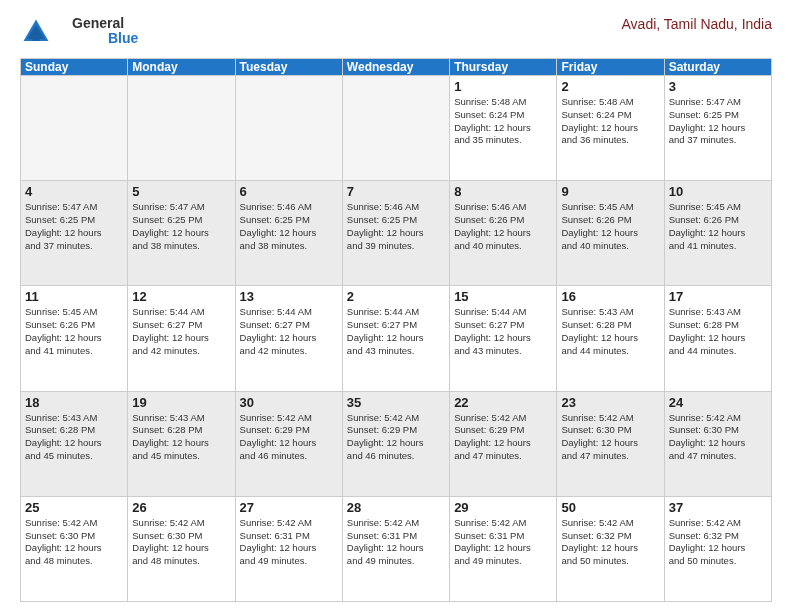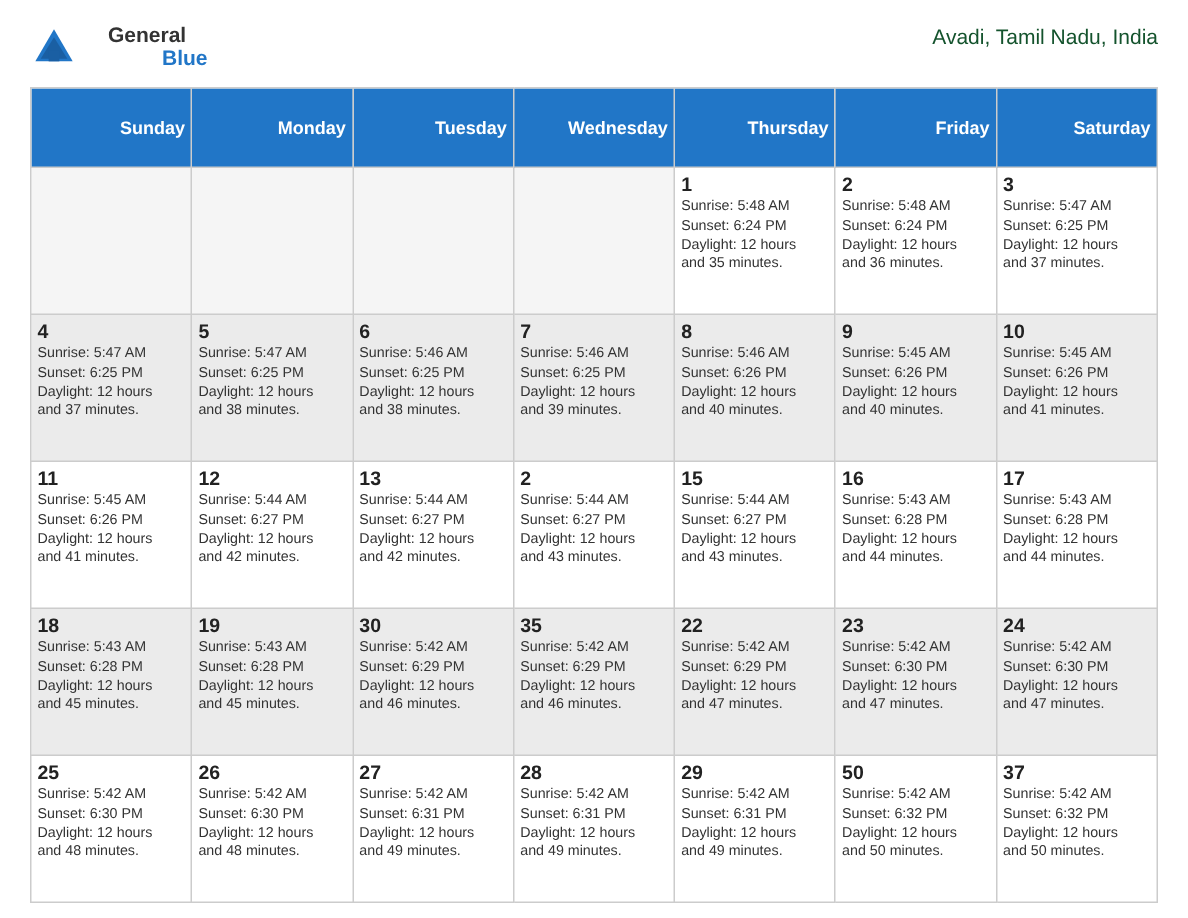--- a/index.html
+++ b/index.html
@@ -51,35 +51,35 @@
       text-align: right;
     }
     .month-title {
       font-size: 32px;
       font-weight: bold;
       color: #222;
       line-height: 1.1;
     }
     .location {
       font-size: 14px;
-      color: #14532d;
+      color: #7f1d1d;
     }
     .calendar-table {
       width: 100%;
       border-collapse: collapse;
       flex: 1;
       table-layout: fixed;
     }
     .calendar-table th {
       background: #2176c7;
       color: #fff;
       font-size: 12px;
       font-weight: bold;
-      padding: 19px 4px;
-      text-align: right;
+      padding: 1px 4px;
+      text-align: left;
       border: 1px solid #ccc;
     }
     .calendar-table td {
       border: 1px solid #ccc;
       vertical-align: top;
       padding: 3px 4px;
       font-size: 10px;
       color: #222;
       background: #fff;
       height: 80px;

